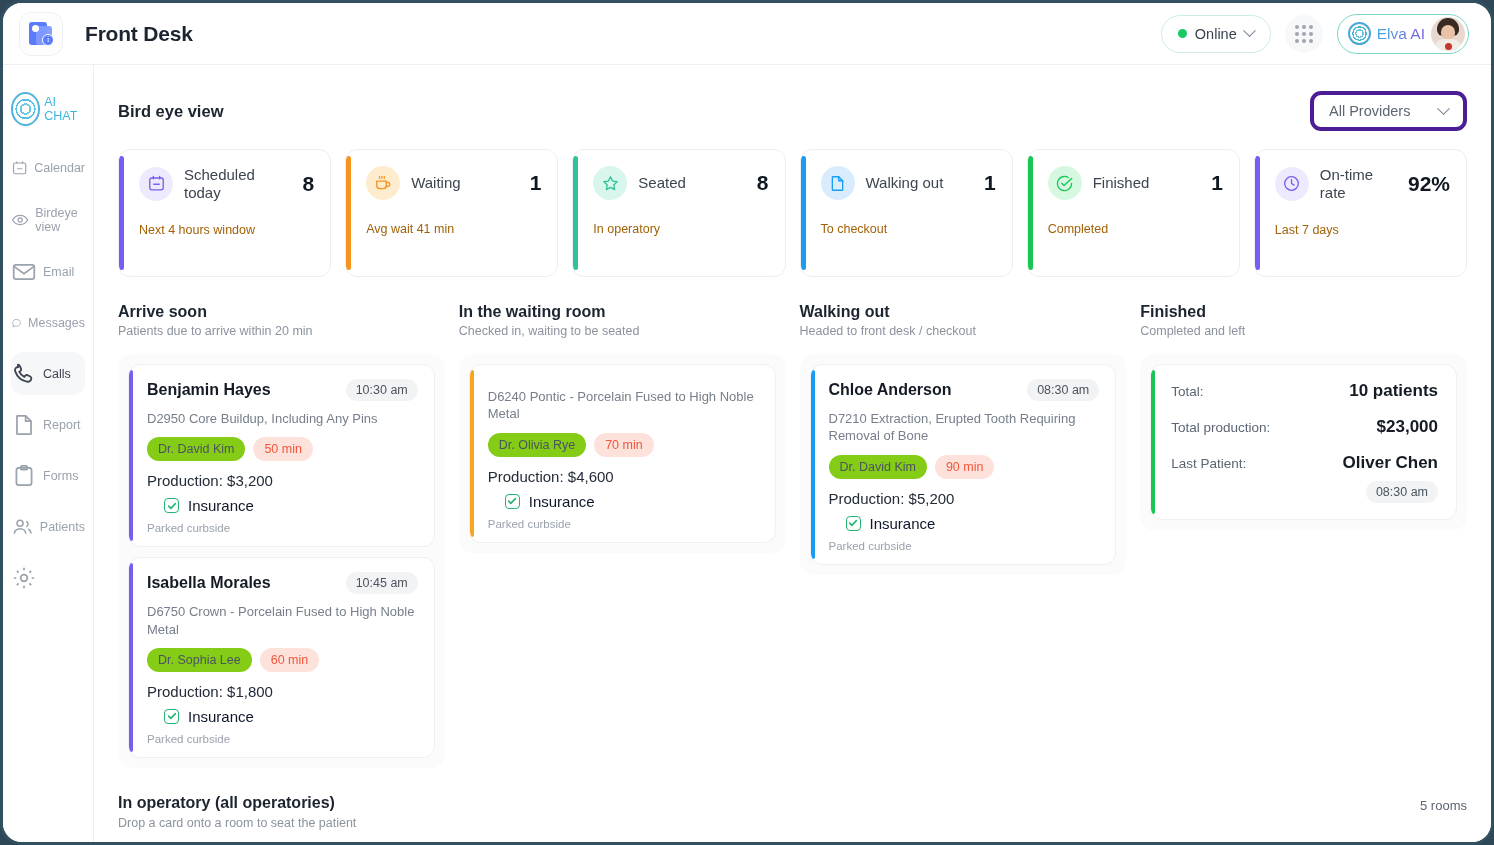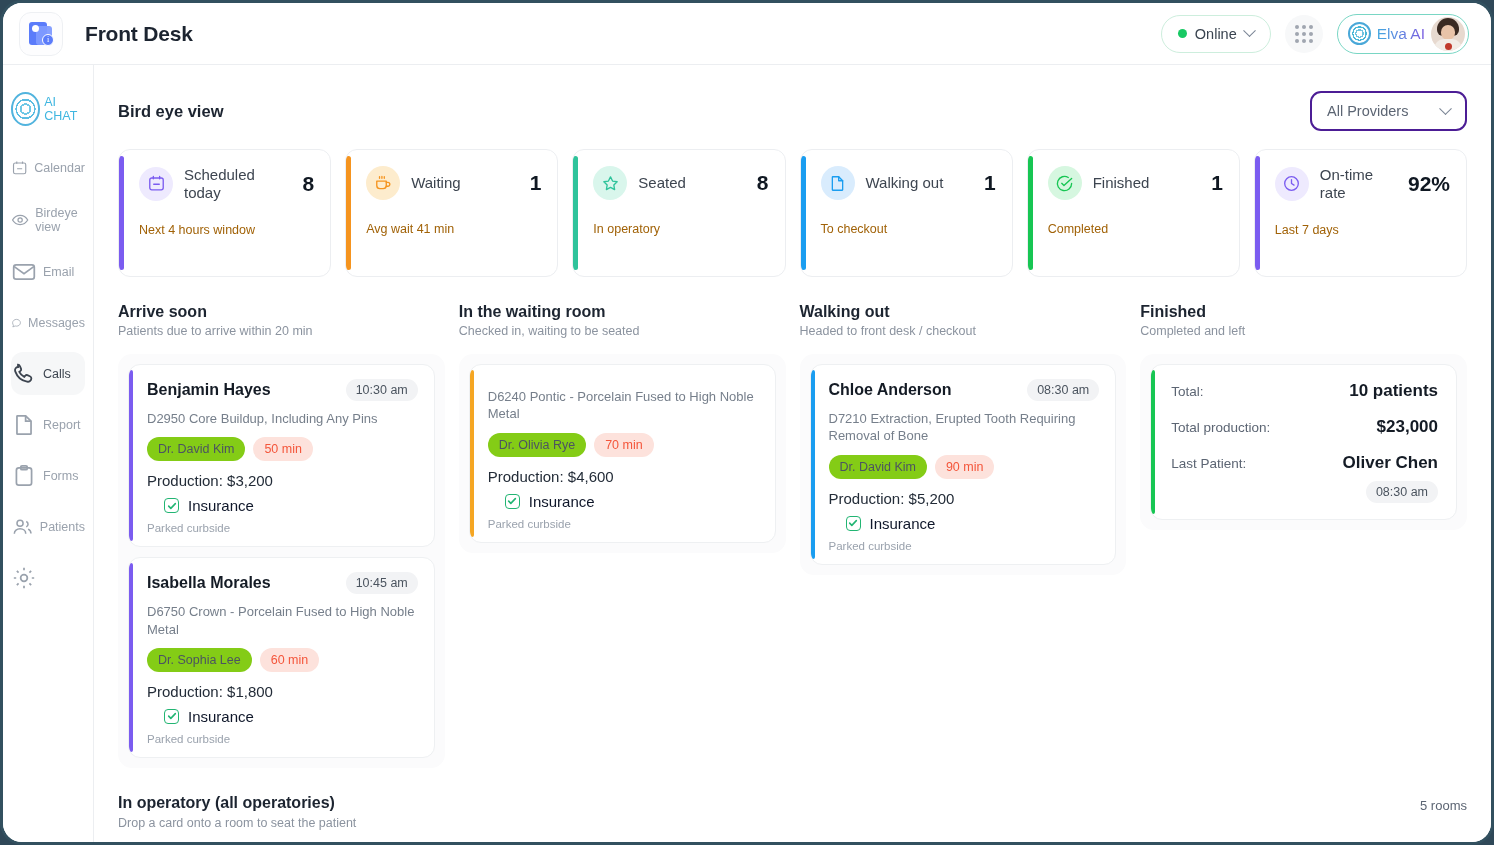--- a/index.html
+++ b/index.html
@@ -123,21 +123,21 @@
 
   .main {
     flex: 1; overflow: hidden; padding: 26px 24px 0 24px;
     background: #fff; position: relative;
   }
   .bev-row { display: flex; align-items: center; justify-content: space-between; }
   .bev-title { font-size: 16.5px; font-weight: bold; color: #1c2430; }
   .providers {
     display: flex; align-items: center; justify-content: space-between;
     width: 157px; height: 40px; padding: 0 15px; border-radius: 11px;
-    border: 2px solid #4c1d95; background: #fff; font-size: 14.5px; color: #5c6573;
+    border: 4px solid #4c1d95; background: #fff; font-size: 14.5px; color: #5c6573;
   }
 
   
   .stats { display: flex; gap: 14px; margin-top: 18px; }
   .stat {
     flex: 1; position: relative; background: #fff; border: 1px solid #eceef1;
     border-radius: 12px; padding: 16px 16px 14px 20px; height: 128px;
     overflow: hidden;
   }
   .stat .bar {

